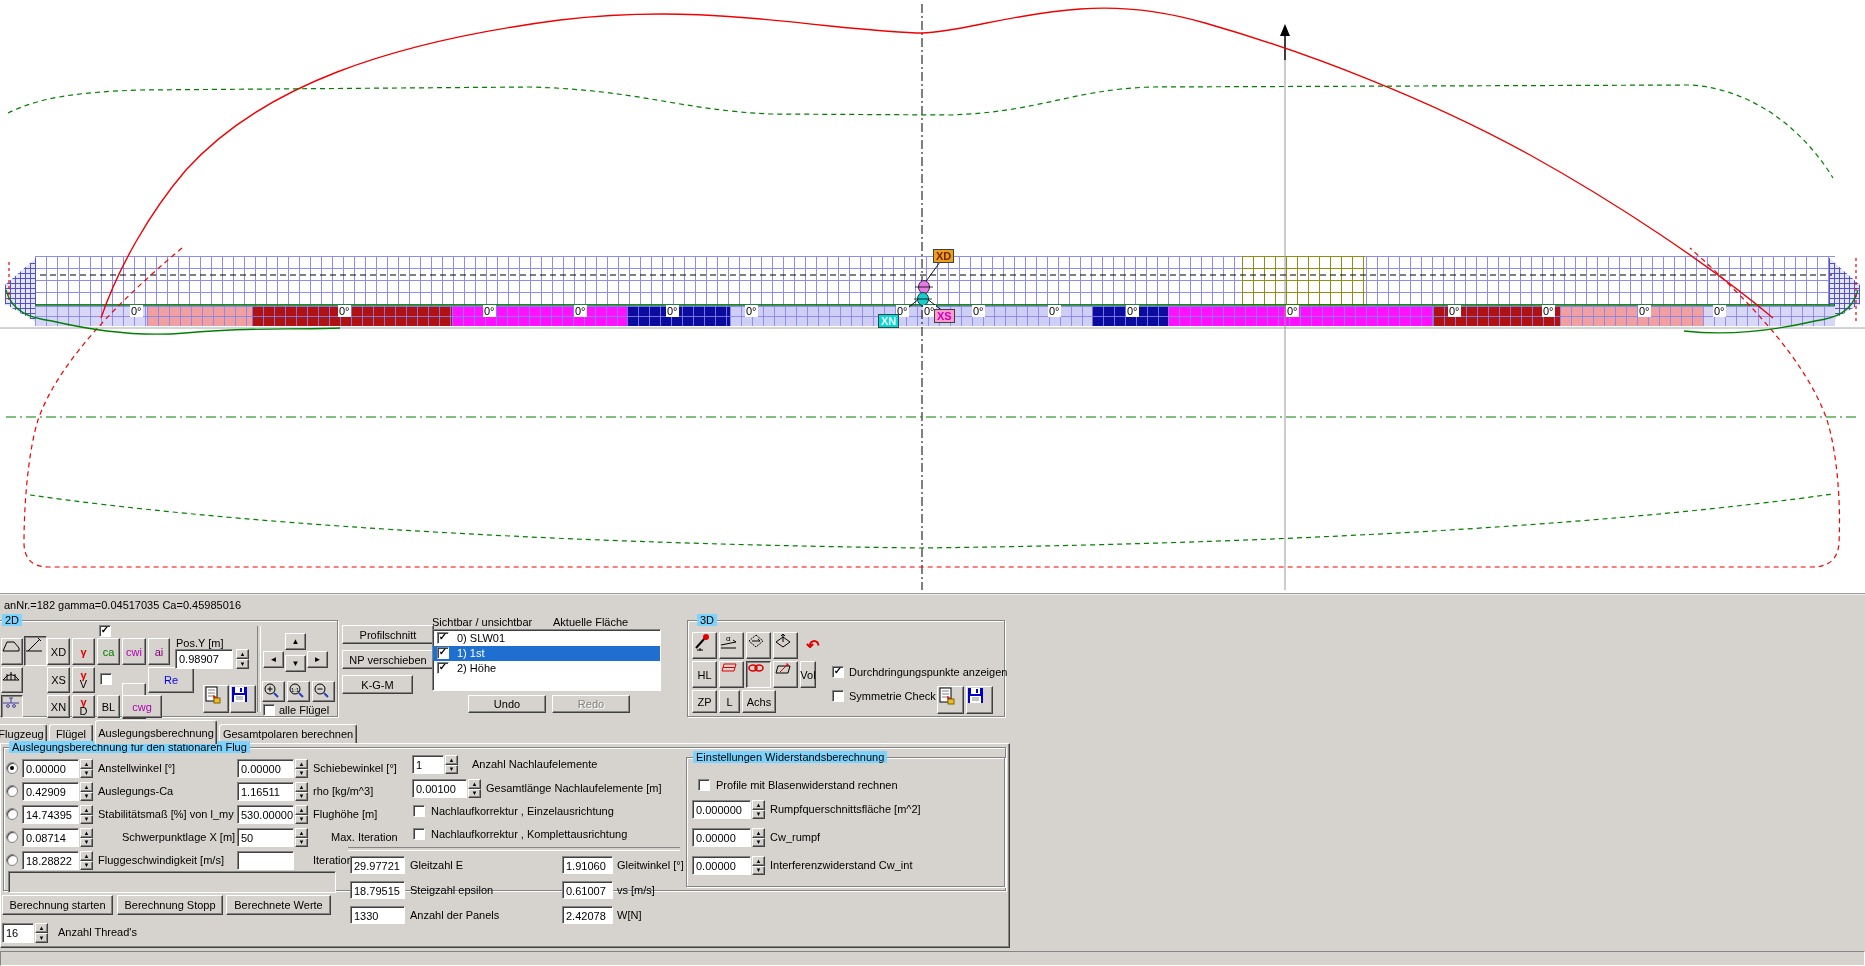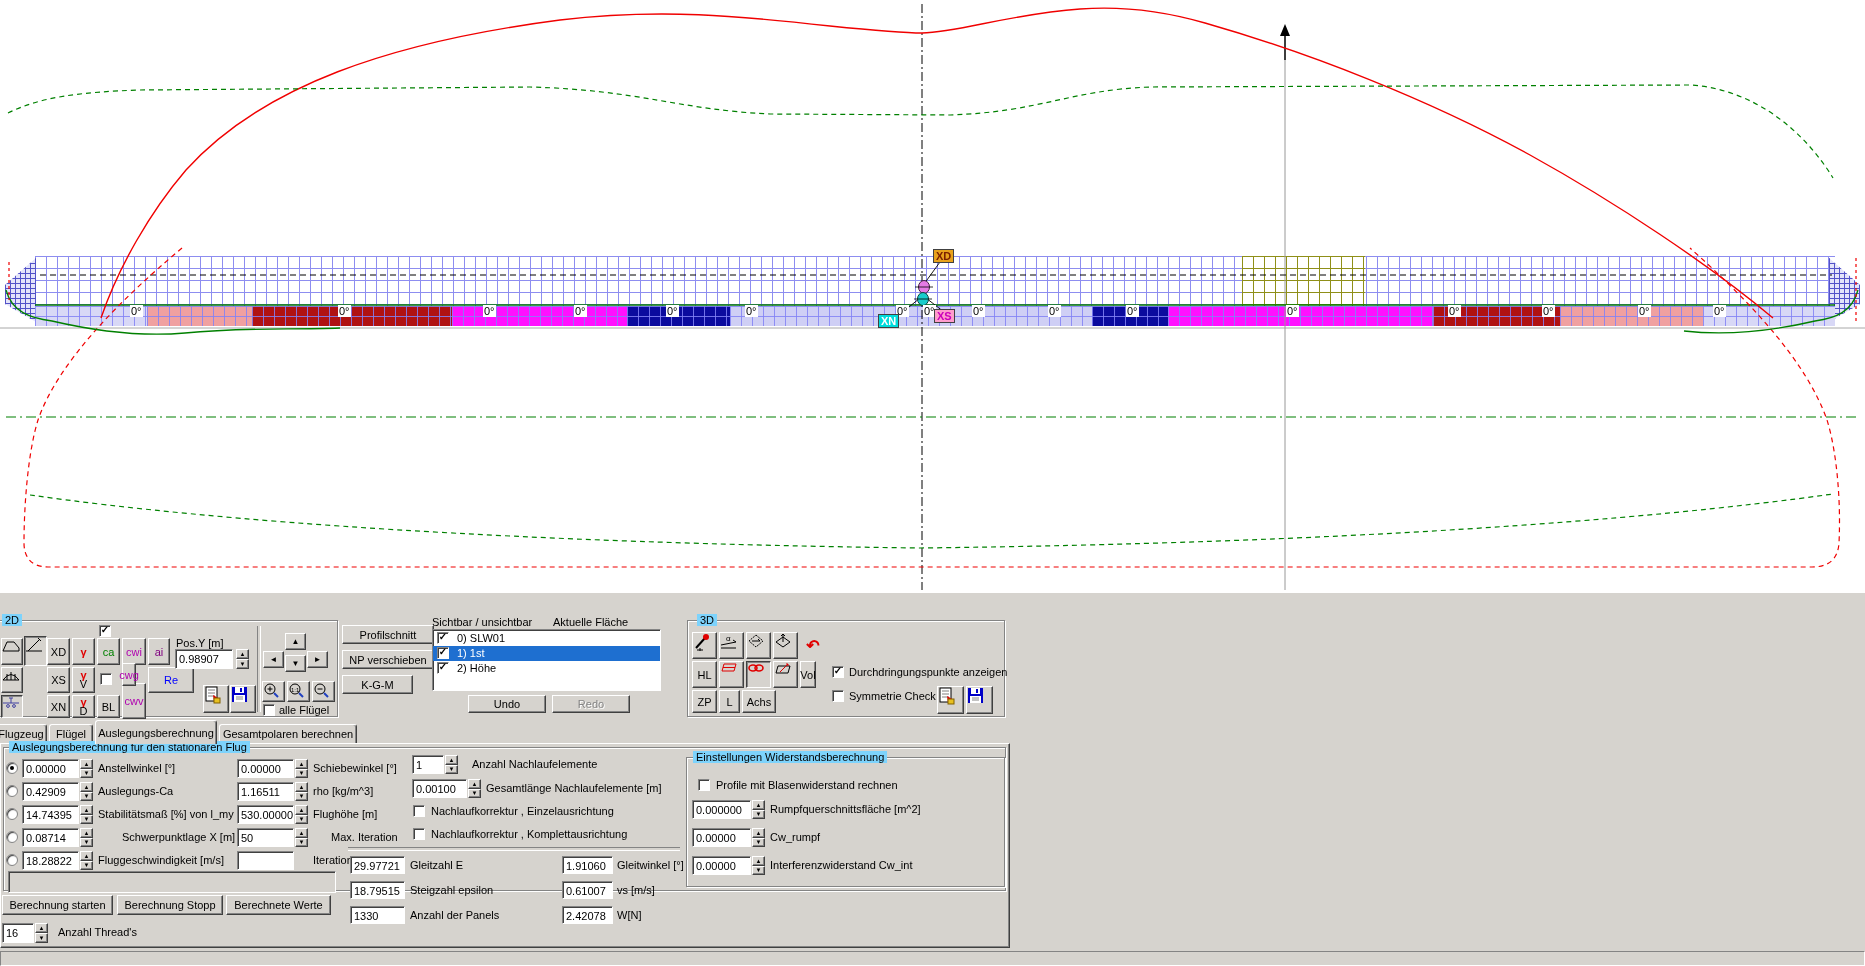--- a/index.html
+++ b/index.html
@@ -117,20 +117,23 @@
       <line x1="924" y1="284" x2="940" y2="262" stroke="#000" stroke-width="0.9"></line>
       <line x1="926" y1="298" x2="944" y2="312" stroke="#000" stroke-width="0.9"></line>
       <line x1="920" y1="298" x2="898" y2="316" stroke="#000" stroke-width="0.9"></line>
       <ellipse cx="924" cy="287" rx="5.5" ry="6.5" fill="#e47ae4" stroke="#402040"></ellipse>
       <ellipse cx="923" cy="299" rx="5.5" ry="6.5" fill="#19cccc" stroke="#104040"></ellipse>
       <line x1="915" y1="287" x2="933" y2="287" stroke="#000" stroke-width="0.8"></line>
       <line x1="914" y1="299" x2="932" y2="299" stroke="#000" stroke-width="0.8"></line>
     </svg>
   </div>
 
+  <div class="abs" style="left:0;top:593px;width:1865px;height:21px;background:#d6d3ce;border-top:2px groove #efefef;">
+    <span class="lbl" style="left:4px;top:4px;">anNr.=182 gamma=0.04517035 Ca=0.45985016</span>
+  </div>
 
   <div class="abs" style="left:0;top:614px;width:1865px;height:107px;background:#d6d3ce;"></div>
 
   <div class="gb" style="left:-3px;top:620px;width:341px;height:97px;"></div>
   <span class="gbt" style="left:2px;top:614px;">2D</span>
 
   <div class="btn" style="left:1px;top:638px;width:22px;height:27px;">
     <svg class="icon" width="18" height="14">
         <polyline points="1,12 5,3 12,3 17,9 17,12 1,12" fill="none" stroke="#000" stroke-width="1"></polyline>
       </svg>
@@ -181,21 +184,21 @@
       </span>
   </div>
 
   <span class="chk on" style="left:99px;top:625px;"></span>
   <div class="btn" style="left:97px;top:638px;width:23px;height:27px;color:#008000;">ca</div>
   <span class="chk" style="left:100px;top:673px;"></span>
   <div class="btn" style="left:97px;top:695px;width:23px;height:23px;">BL</div>
 
   <div class="btn" style="left:122px;top:638px;width:24px;height:27px;color:#b000b0;">cwi</div>
   <div class="btn" style="left:122px;top:667px;width:24px;height:36px;color:#b000b0;margin-top:16px;">cwv</div>
-  <div class="btn" style="left:122px;top:663px;width:14px;height:23px;color:#b000b0;">cwg</div>
+  <div class="btn" style="left:122px;top:695px;width:40px;height:23px;color:#b000b0;">cwg</div>
 
   <div class="btn" style="left:148px;top:638px;width:22px;height:27px;color:#800080;">ai</div>
   <div class="btn" style="left:148px;top:667px;width:46px;height:26px;color:#0000ff;">Re</div>
 
   <span class="lbl" style="left:176px;top:637px;">Pos.Y [m]</span>
   <div class="fld" style="left:175px;top:649px;width:58px;height:20px;">0.98907</div>
   <div class="spin" style="left:236px;top:649px;height:20px;">
       <div>▲</div>
       <div>▼</div>
     </div>

